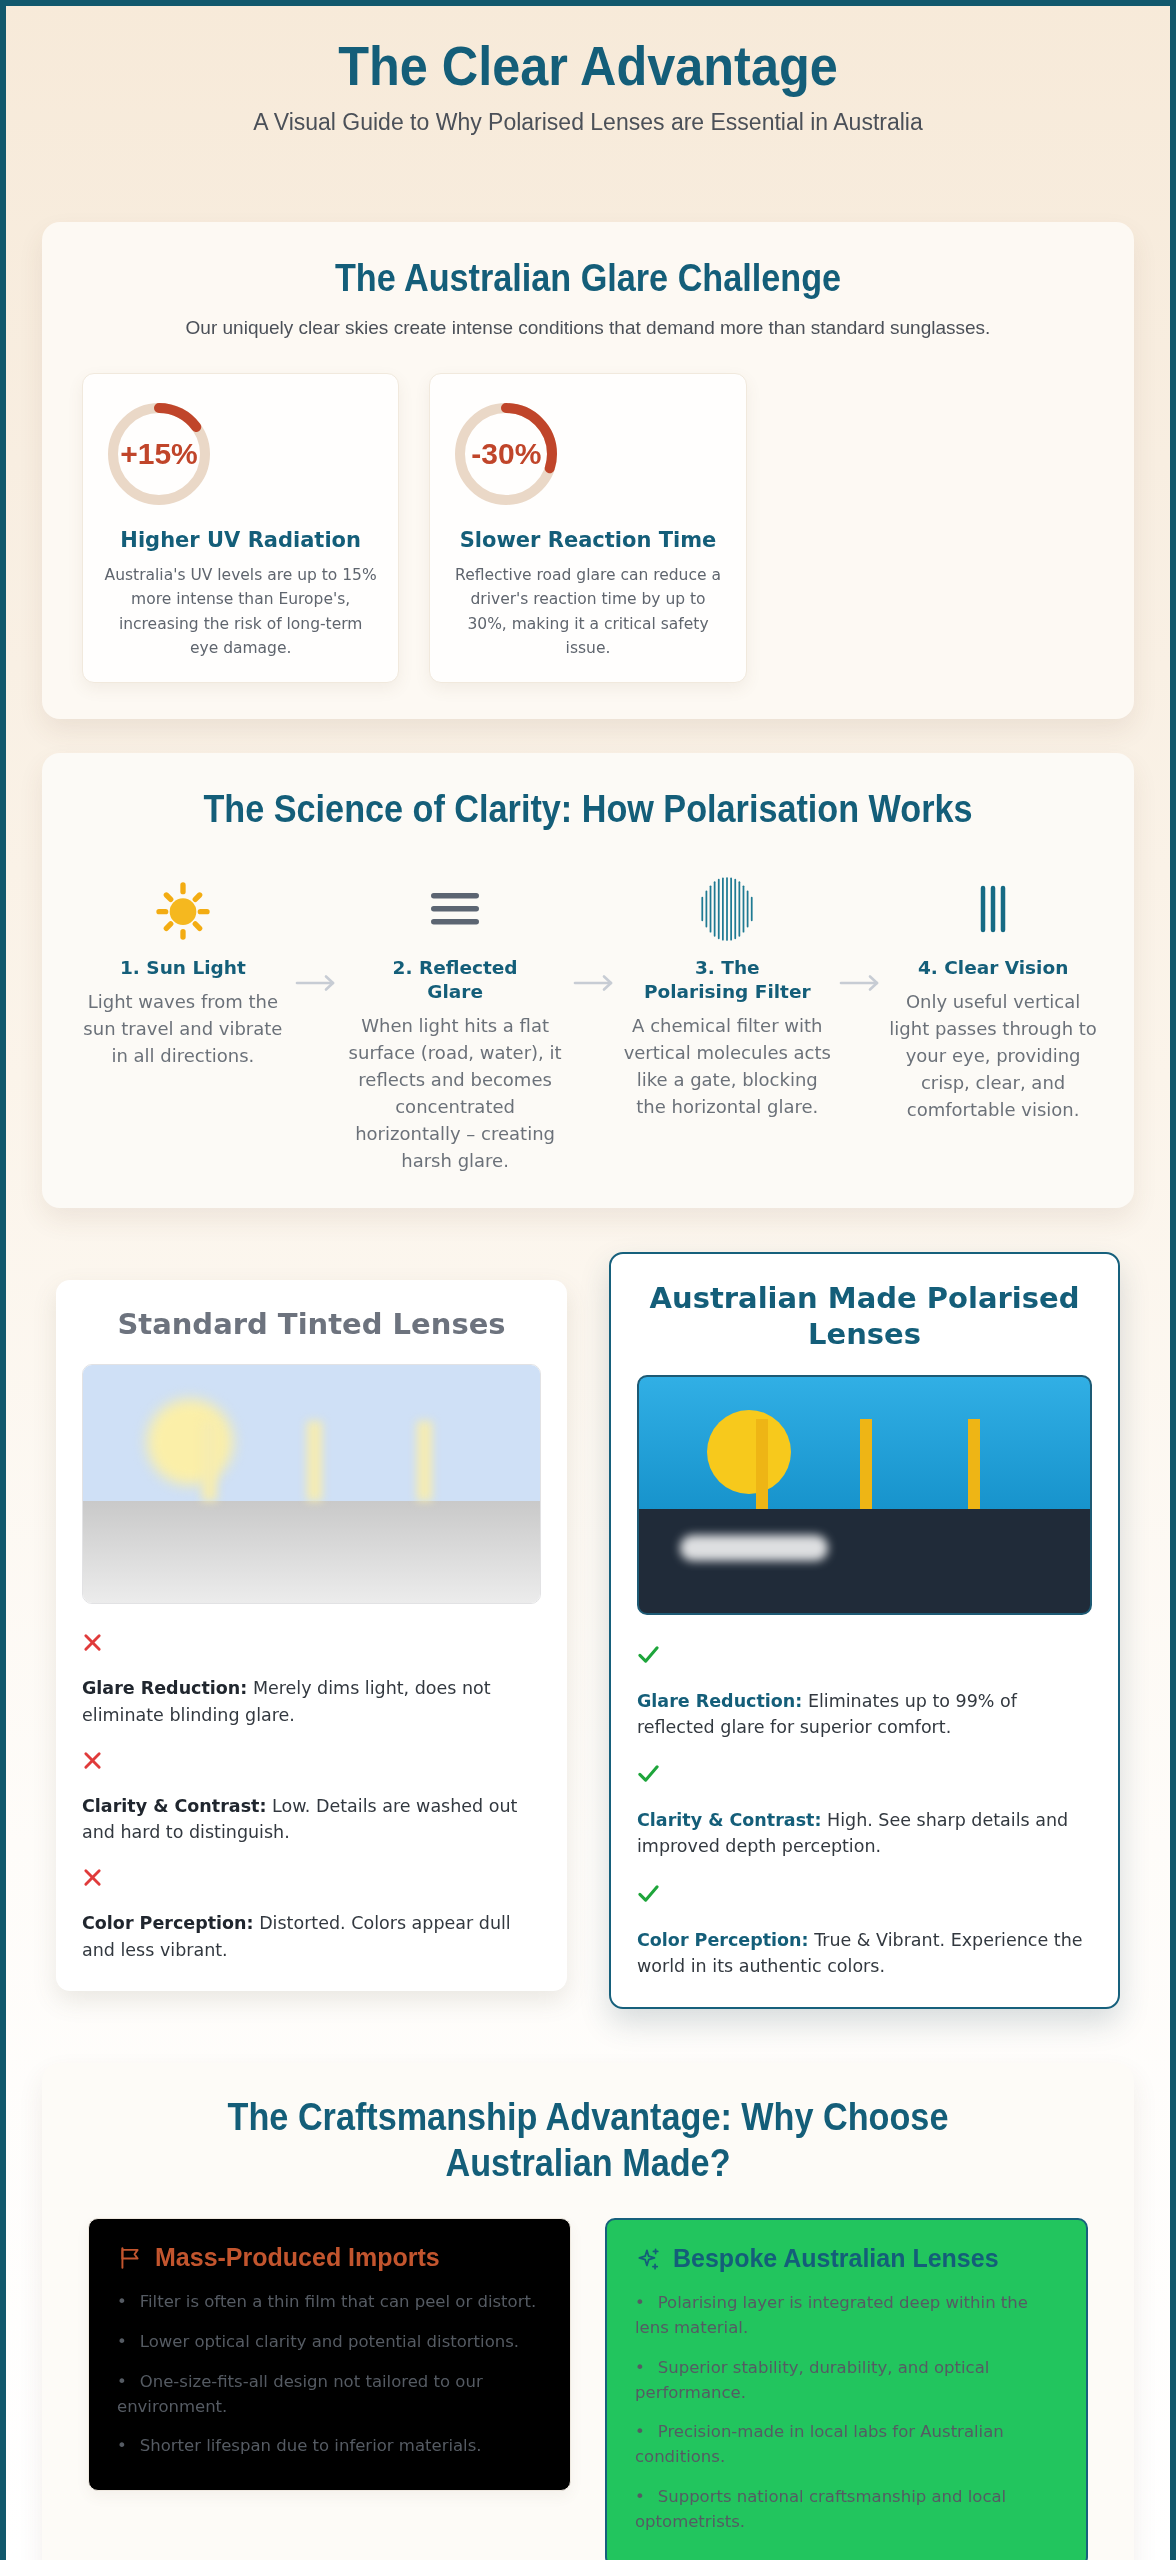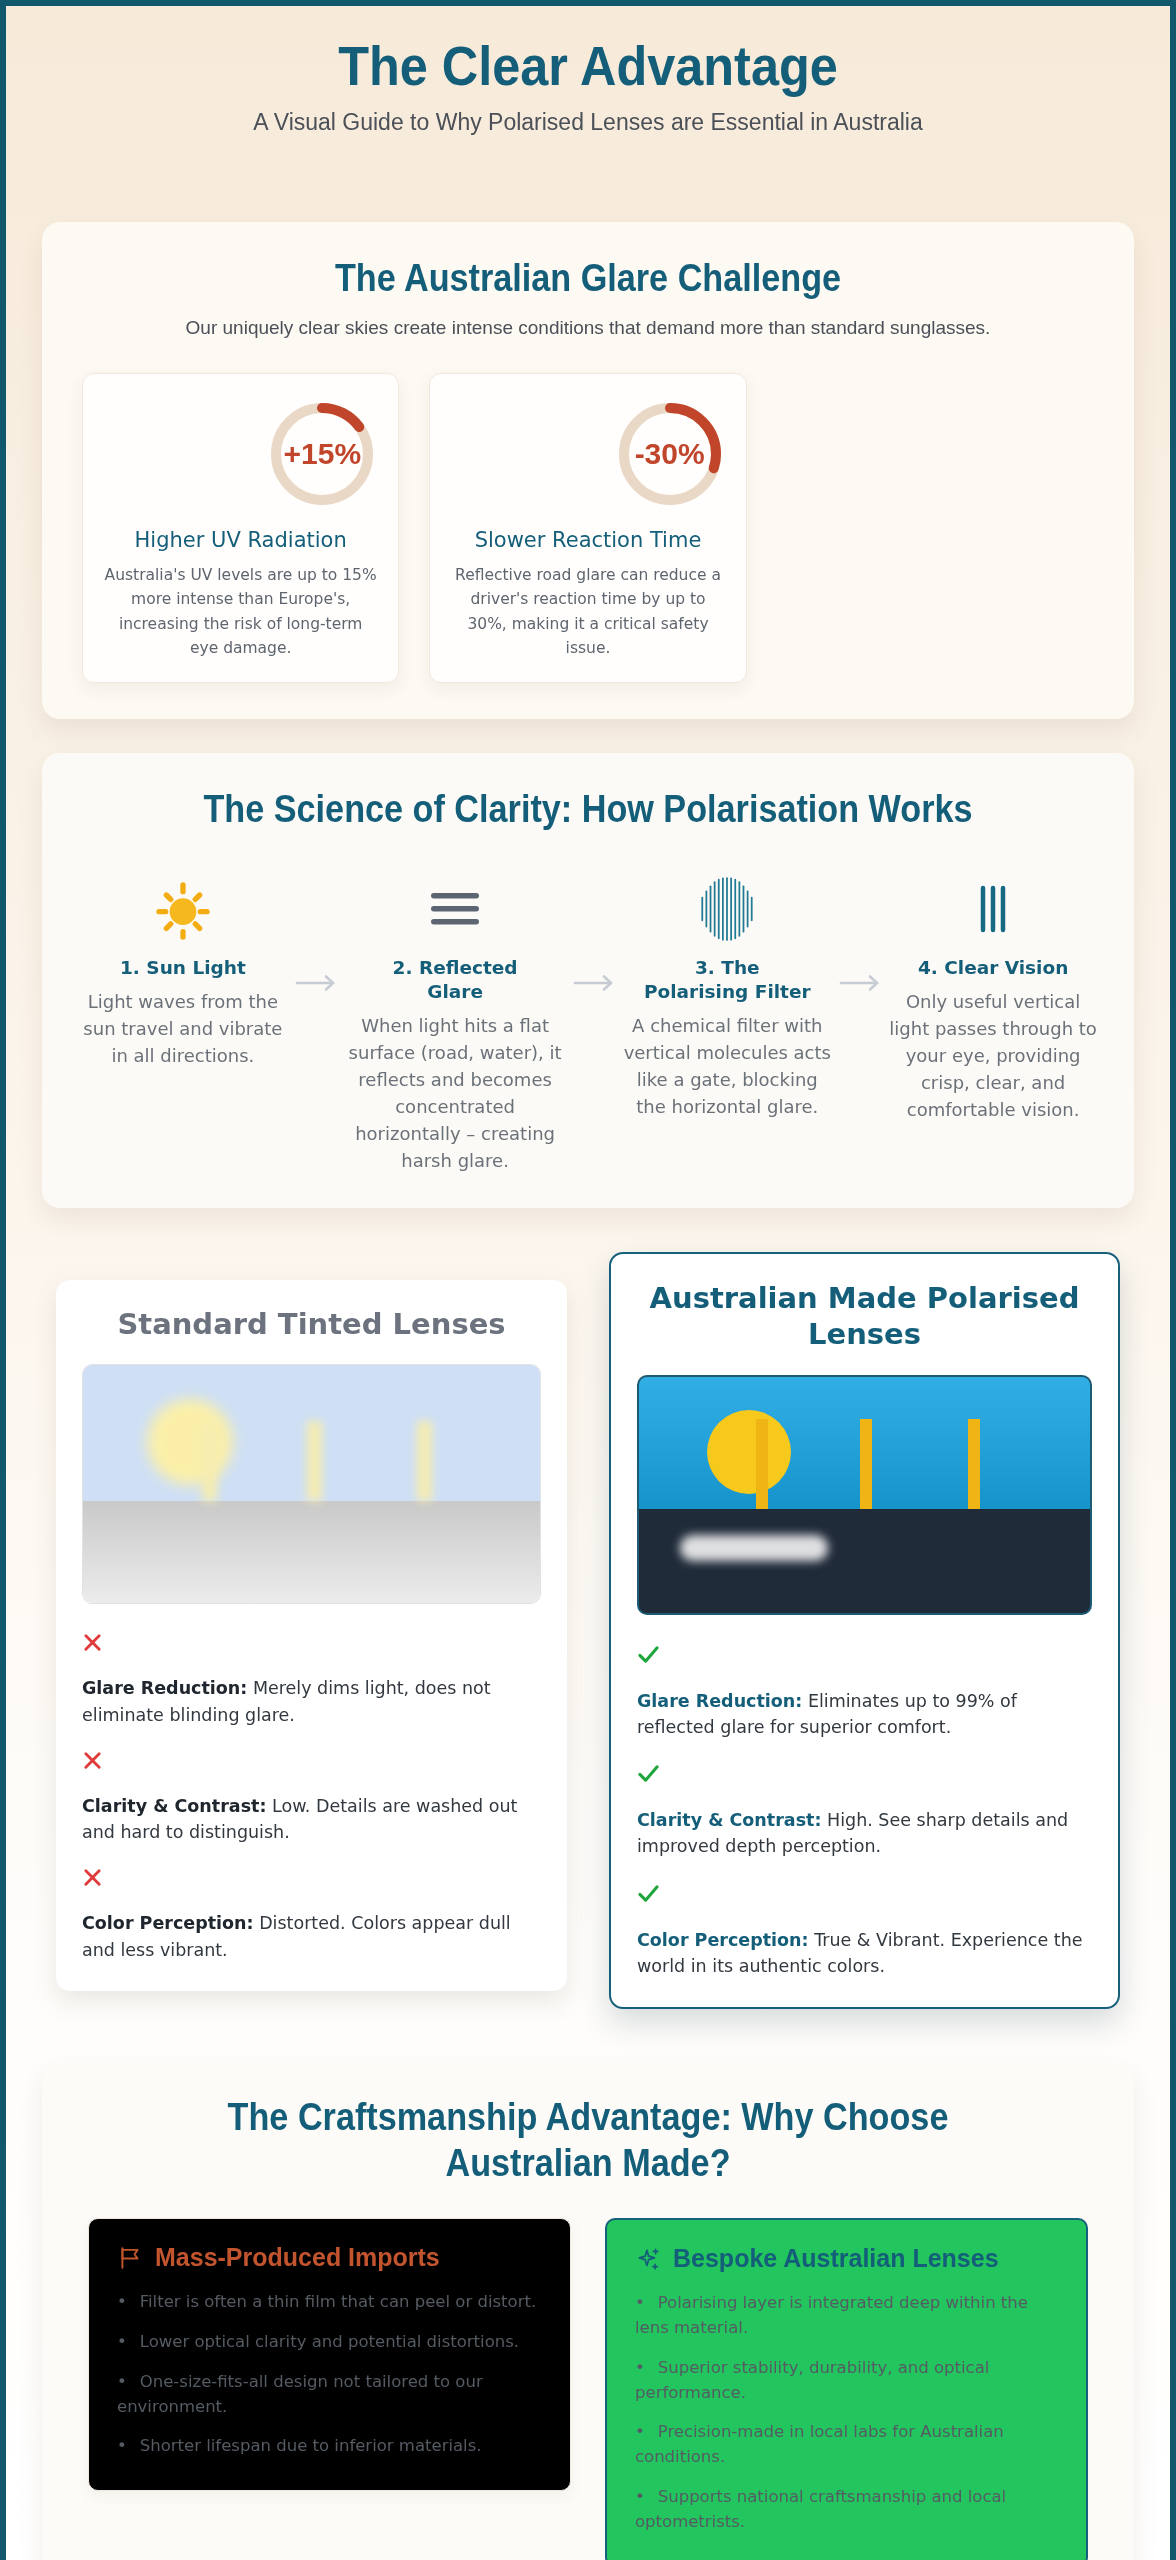--- a/index.html
+++ b/index.html
@@ -23,25 +23,25 @@
           box-shadow:0 12px 26px rgba(95,72,40,.09); }
   h2{ margin:0; text-align:center; color:#145e79; font:700 38px/1.2 "Liberation Sans",sans-serif; }
   .narrow{ max-width:830px; margin-left:auto; margin-right:auto; }
   .section-sub{ text-align:center; color:#4b5058; font:400 19px/1.4 "Liberation Sans",sans-serif; margin-top:13px; }
 
   
   #glare-panel{ margin-top:84px; padding:34px 40px 36px; }
   .stats{ display:grid; grid-template-columns:1fr 1fr 1fr; gap:30px; margin-top:32px; }
   .stat-card{ background:#fffefd; border:1px solid #f1e9dd; border-radius:12px;
               box-shadow:0 6px 16px rgba(120,90,60,.08); padding:24px 20px 22px; text-align:center; }
-  .stat-icon-zone{ height:112px; display:flex; align-items:center; justify-content:flex-end; }
+  .stat-icon-zone{ height:112px; display:flex; align-items:center; justify-content:flex-start; }
   .donut-wrap{ position:relative; width:112px; height:112px; }
   .donut-value{ position:absolute; inset:0; display:flex; align-items:center; justify-content:center;
                 color:#c0452a; font:700 30px "Liberation Sans",sans-serif; }
-  .stat-title{ color:#145e79; font-size:21px; font-weight:400; margin-top:18px; }
+  .stat-title{ color:#145e79; font-size:21px; font-weight:700; margin-top:18px; }
   .stat-text{ color:#5f656e; font-size:15.5px; line-height:1.55; margin-top:11px; }
 
   
   #science-panel{ margin-top:34px; padding:34px 34px 34px; background:#fcfaf6; }
   .steps{ display:grid; grid-template-columns:1fr 44px 1.06fr 44px 1fr 44px 1fr; gap:4px;
           margin-top:30px; align-items:start; }
   .step{ text-align:center; }
   .step-icon-zone{ height:94px; display:flex; align-items:center; justify-content:center; }
   .step-title{ color:#145e79; font-weight:700; font-size:18.5px; line-height:1.3; max-width:172px; margin:0 auto; }
   .step-text{ color:#6b7179; font-size:18px; line-height:1.5; margin-top:8px; }

